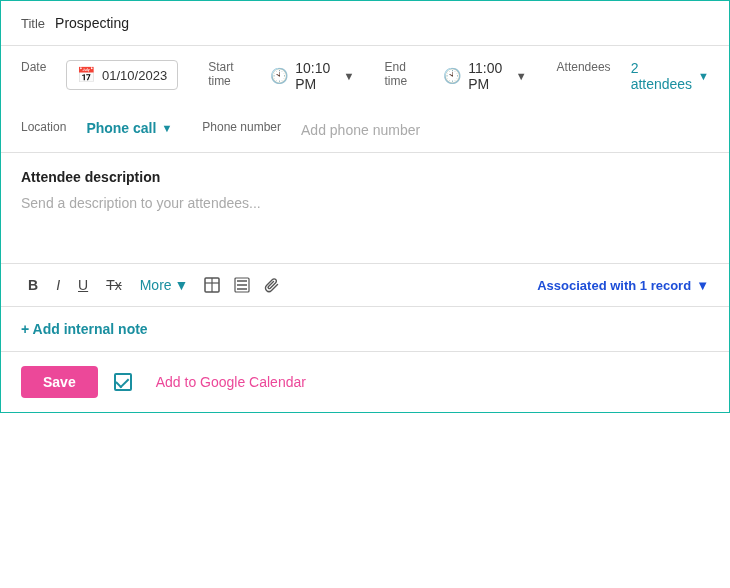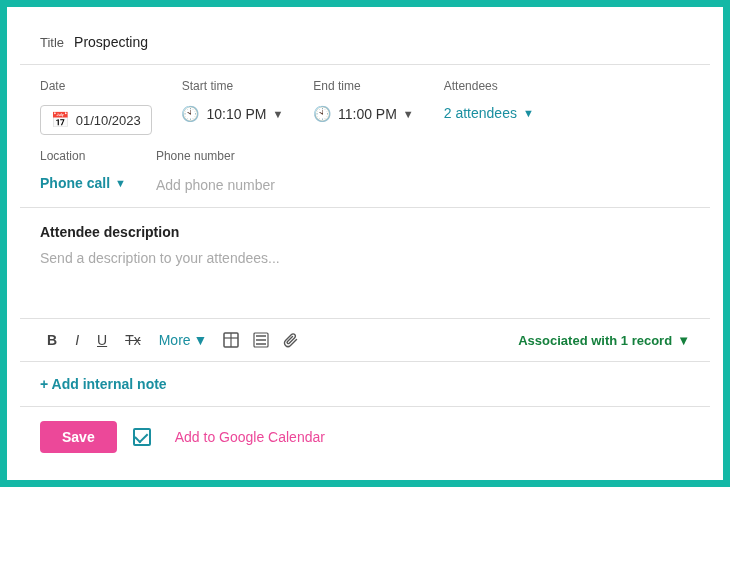--- a/index.html
+++ b/index.html
@@ -6,22 +6,22 @@
     body {
       font-family: -apple-system, BlinkMacSystemFont, 'Segoe UI', Helvetica, Arial, sans-serif;
       font-size: 14px;
       color: #333;
       background: #fff;
       width: 730px;
       min-height: 588px;
       overflow: hidden;
     }
     .container {
-      padding: 13px;
-      border: 7px solid #14b8a6;
+      padding: 0;
+      border: 1px solid #14b8a6;
       background: #fff;
     }
     .title-row {
       display: flex;
       align-items: center;
       padding: 14px 20px 14px 20px;
       border-bottom: 1px solid #e0e0e0;
     }
     .title-label {
       color: #555;
@@ -41,22 +41,22 @@
       padding: 14px 20px;
       border-bottom: 1px solid #e0e0e0;
     }
     .fields-row {
       display: flex;
       align-items: flex-start;
       gap: 30px;
     }
     .field-group {
       display: flex;
-      flex-direction: column;
-      gap: 12px;
+      flex-direction: row;
+      gap: 20px;
     }
     .field-label {
       font-size: 12px;
       color: #666;
       font-weight: 400;
     }
     .field-value {
       display: flex;
       align-items: center;
       gap: 6px;
@@ -98,21 +98,21 @@
       color: #1a8fa0;
     }
     .time-value {
       color: #333;
       font-size: 14px;
     }
     .location-row {
       display: flex;
       align-items: flex-start;
       gap: 30px;
-      margin-top: 14px;
+      margin-top: 28px;
     }
     .phone-call-btn {
       display: flex;
       align-items: center;
       gap: 5px;
       color: #1a8fa0;
       font-weight: 600;
       font-size: 14px;
       cursor: pointer;
       background: none;
@@ -178,21 +178,21 @@
       color: #1a8fa0;
       font-weight: 500;
       font-size: 14px;
     }
     .toolbar-right {
       display: flex;
       align-items: center;
       gap: 6px;
     }
     .associated-btn {
-      color: #15803d;
+      color: #1d4ed8;
       font-weight: 600;
       font-size: 13px;
       display: flex;
       align-items: center;
       gap: 5px;
       cursor: pointer;
       background: none;
       border: none;
       font-family: inherit;
     }

